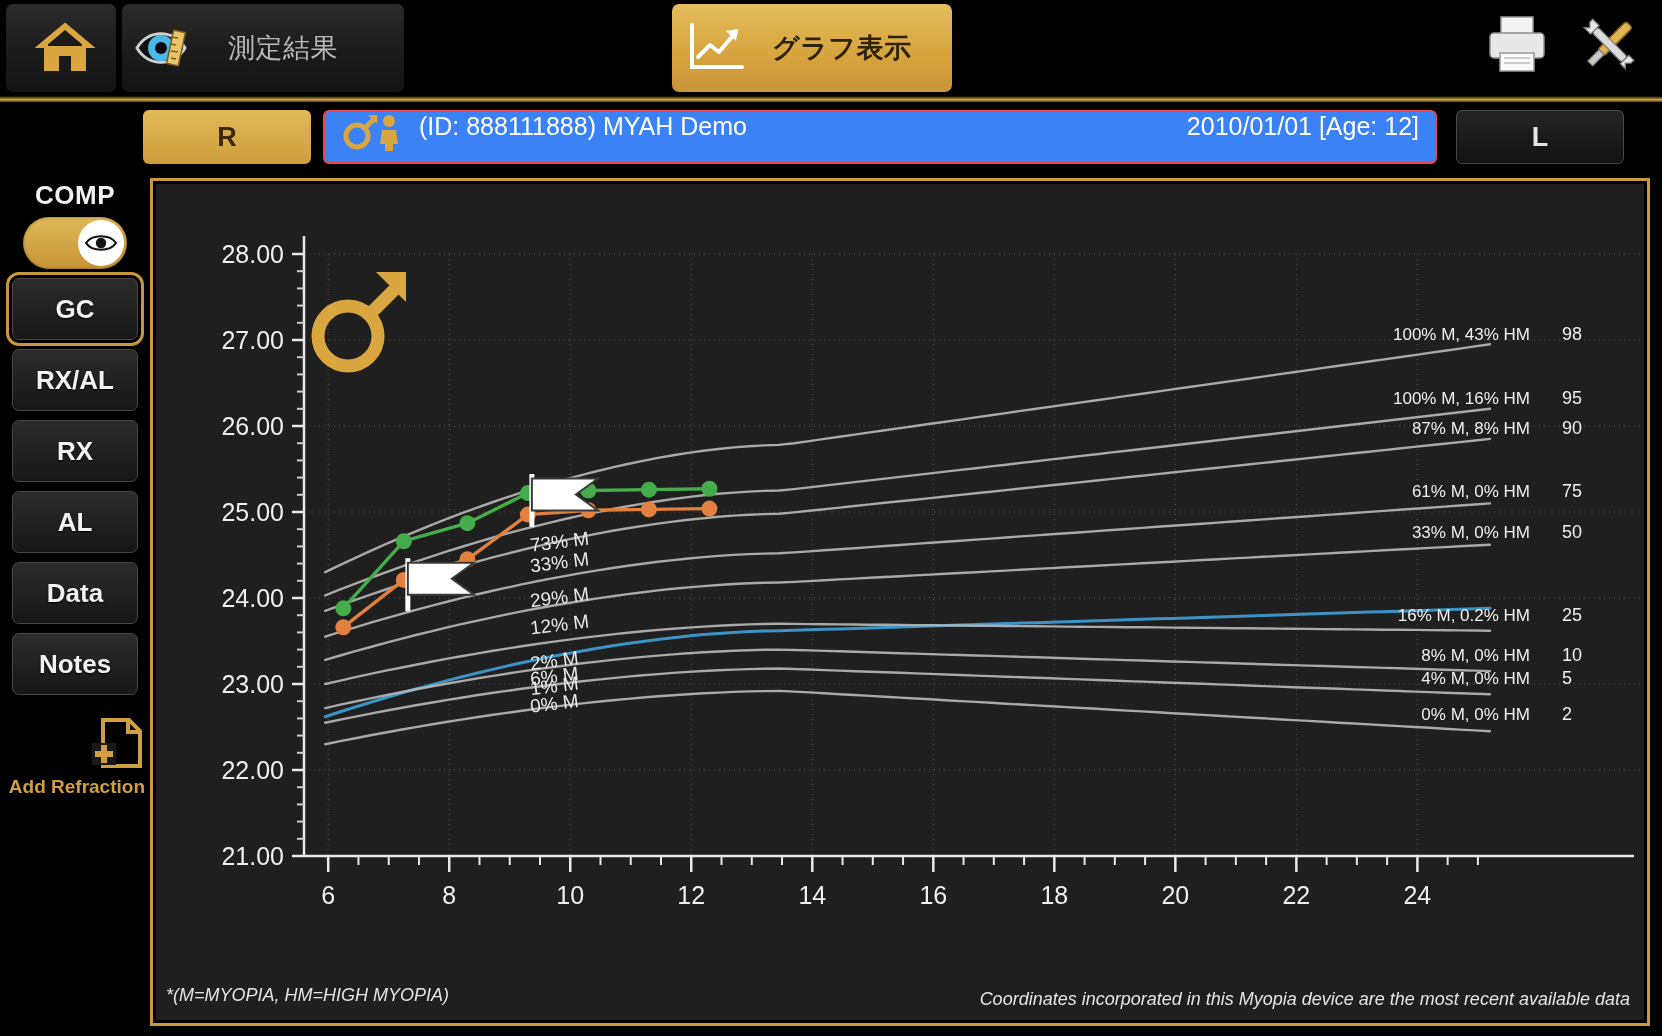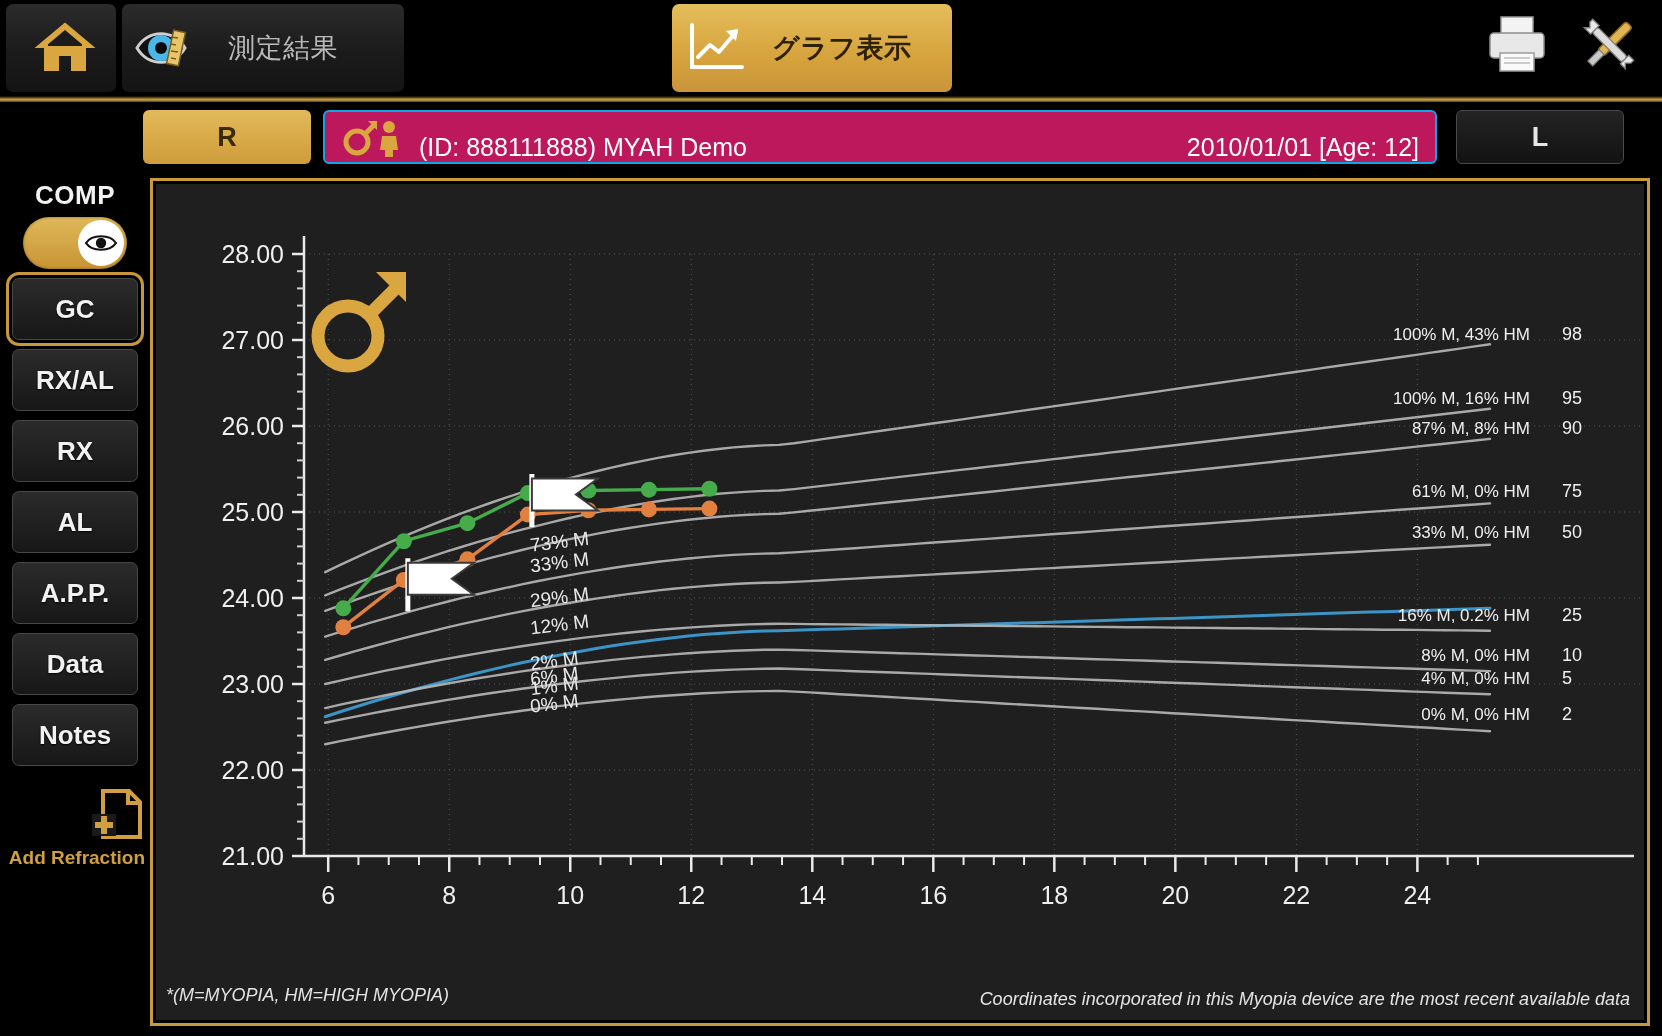--- a/index.html
+++ b/index.html
@@ -49,22 +49,22 @@
   .eyebtn {
     position:absolute; top:6px; height:54px; width:168px;
     display:flex; align-items:center; justify-content:center;
     border-radius:6px; font-size:27px; font-weight:600;
   }
   .eyebtn.r { left:143px; background: linear-gradient(180deg,#e2ba5a 0%,#cf9c3a 100%); color:#3a2a08; }
   .eyebtn.l { left:1456px; background: linear-gradient(180deg,#242424 0%,#121212 100%);
               color:#e6e6e6; border:1px solid #4a4a4a; }
   #patientinfo {
     position:absolute; left:323px; top:6px; width:1114px; height:54px;
-    background:#be185d; border:2px solid #0ea5e9; border-radius:6px;
-    display:flex; align-items:flex-end; padding: 0 16px;
+    background:#3b82f6; border:2px solid #ef4444; border-radius:6px;
+    display:flex; align-items:flex-start; padding: 0 16px;
   }
   #patientinfo .pname { color:#fff; font-size:25px; margin-left:10px; }
   #patientinfo .pdate { color:#fff; font-size:25px; margin-left:auto; }
 
   
   #sidebar { position:absolute; left:0; top:176px; width:150px; height:860px; background:#000; }
   #comp-label { text-align:center; color:#f1f1f1; font-size:26px; font-weight:600; margin-top:4px; letter-spacing:.5px;}
   #comp-toggle { margin: 6px auto 0; width:104px; height:52px; border-radius:26px;
       background: linear-gradient(180deg,#e0b85a 0%, #c79433 100%);
       position:relative; box-shadow: inset 0 0 3px rgba(0,0,0,.4);}
@@ -213,23 +213,20 @@
       <span>GC</span>
     </div>
     <div class="sidebtn">
       <span>RX/AL</span>
     </div>
     <div class="sidebtn">
       <span>RX</span>
     </div>
     <div class="sidebtn">
       <span>AL</span>
-    </div>
-    <div class="sidebtn">
-      <span>A.P.P.</span>
     </div>
     <div class="sidebtn">
       <span>Data</span>
     </div>
     <div class="sidebtn">
       <span>Notes</span>
     </div>
 
     <div id="addrefr">
       <span>

